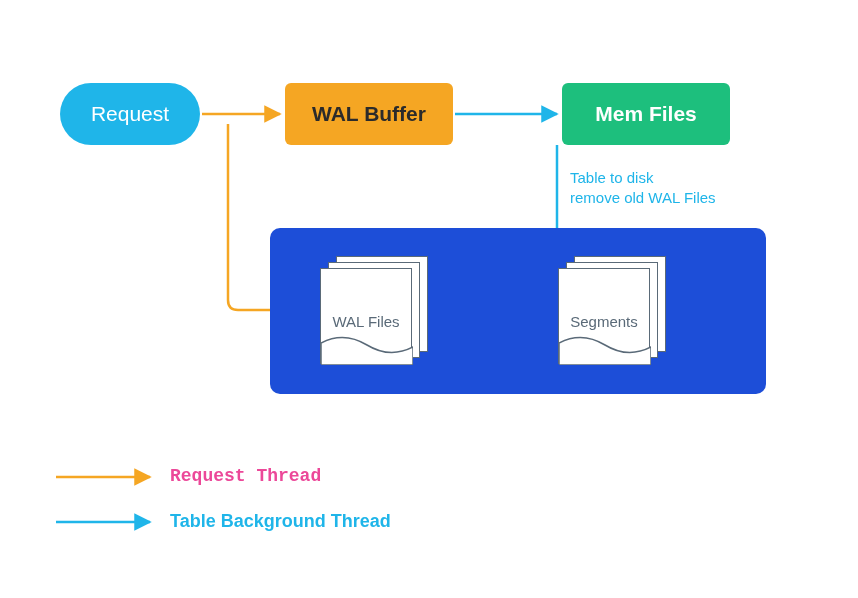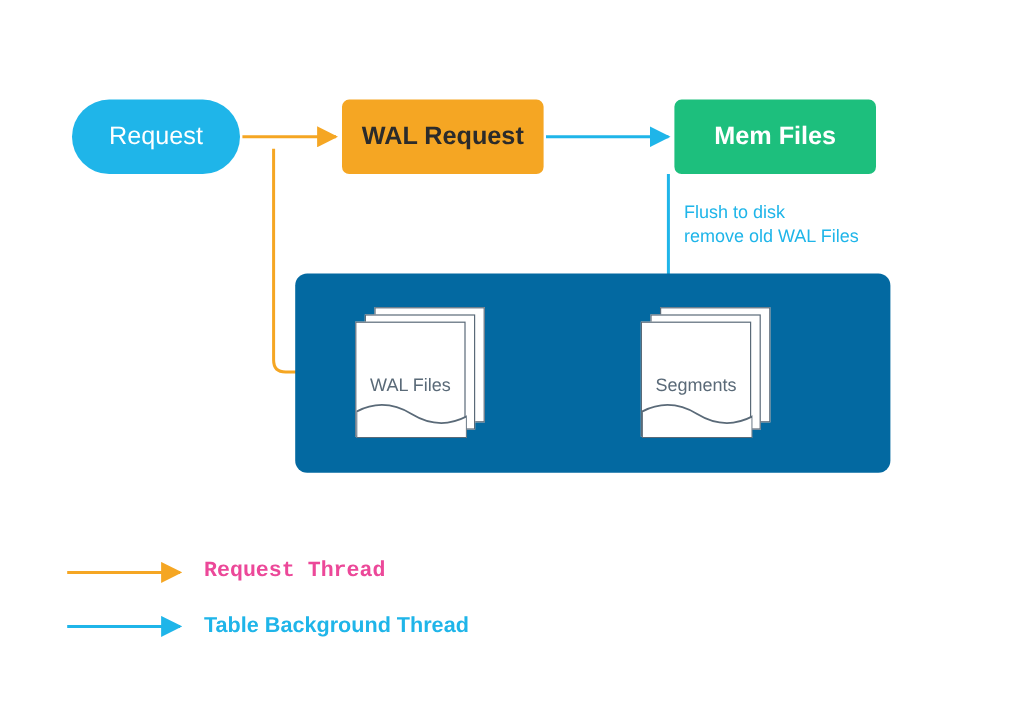--- a/index.html
+++ b/index.html
@@ -40,23 +40,23 @@
   .memtable-node {
     left: 562px; top: 83px;
     width: 168px; height: 62px;
     background: #1dbf7d;
     color: #ffffff;
     border-radius: 6px;
     font-weight: 700;
   }
   .disk-container {
     position: absolute;
-    left: 246px; top: 228px;
+    left: 270px; top: 228px;
     width: 496px; height: 166px;
-    background: #0369a1;
+    background: #1d4ed8;
     border-radius: 10px;
     padding-left: 34px;
   }
   .file-stack {
     position: absolute;
     width: 112px; height: 108px;
   }
   .file-back, .file-front {
     position: absolute;
     width: 92px; height: 96px;
@@ -117,29 +117,29 @@
 
     <line x1="56" y1="477" x2="150" y2="477" stroke="#f5a623" stroke-width="2.5" marker-end="url(#arrow-orange)"></line>
     <line x1="56" y1="522" x2="150" y2="522" stroke="#1fb5e9" stroke-width="2.5" marker-end="url(#arrow-blue)"></line>
   </svg>
 
   <div class="node request-node">
     <span>Request</span>
   </div>
 
   <div class="node walbuffer-node">
-    <span>WAL Request</span>
+    <span>WAL Buffer</span>
   </div>
 
   <div class="node memtable-node">
     <span>Mem Files</span>
   </div>
 
   <div class="flush-label">
-    <div>Flush to disk</div>
+    <div>Table to disk</div>
     <div>remove old WAL Files</div>
   </div>
 
   <div class="disk-container">
 
     <div class="file-stack" style="left:50px; top:28px;">
       <div class="file-back"></div>
       <div class="file-mid"></div>
       <div class="file-front">
         <svg width="92" height="96" style="position:absolute;left:0;top:0">

